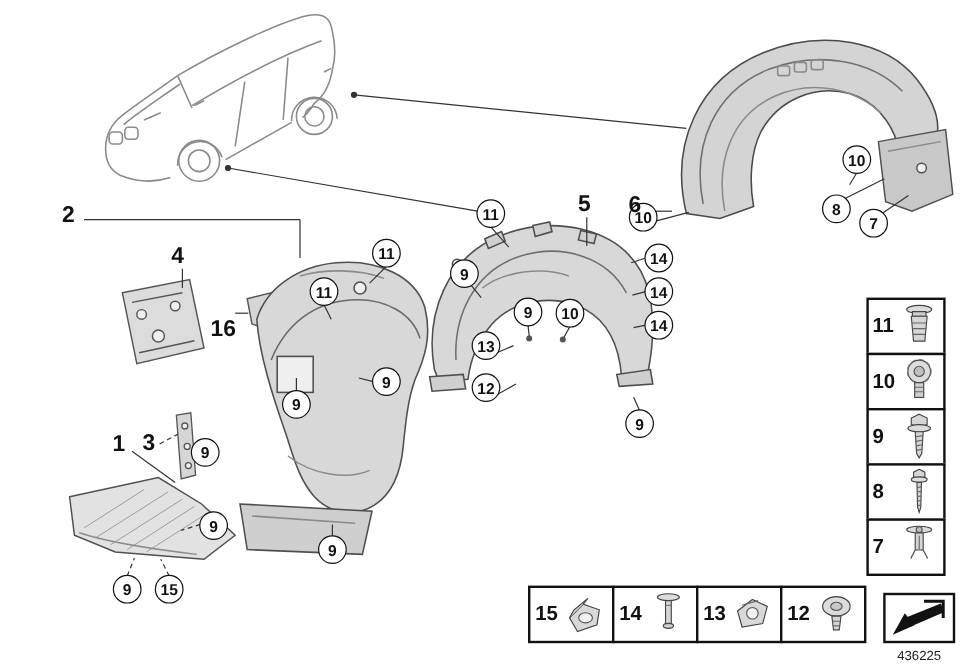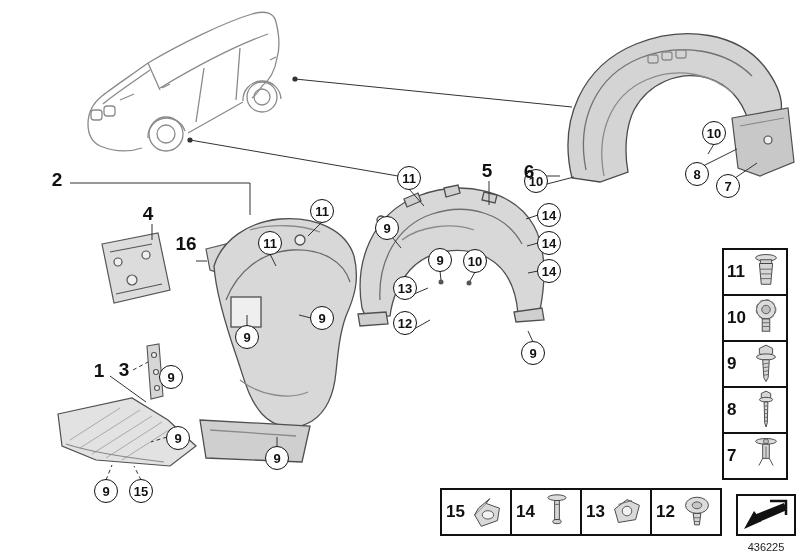--- a/index.html
+++ b/index.html
@@ -213,21 +213,21 @@
       <div class="ccall" style="left: 178px; top: 438px;">9</div>
       <div class="ccall" style="left: 277px; top: 458px;">9</div>
       <div class="ccall" style="left: 106px; top: 491px;">9</div>
       <div class="ccall" style="left: 141px; top: 491px;">15</div>
       <div class="ccall" style="left: 536px; top: 181px;">10</div>
       <div class="ccall" style="left: 714px; top: 133px;">10</div>
       <div class="ccall" style="left: 697px; top: 174px;">8</div>
       <div class="ccall" style="left: 728px; top: 186px;">7</div>
       <div class="pcall" style="left: 57px; top: 180px;">2</div>
       <div class="pcall" style="left: 148px; top: 214px;">4</div>
-      <div class="pcall" style="left: 186px; top: 244px;">16</div>
+      <div class="pcall" style="left: 186px; top: 275px;">16</div>
       <div class="pcall" style="left: 99px; top: 371px;">1</div>
       <div class="pcall" style="left: 124px; top: 370px;">3</div>
       <div class="pcall" style="left: 487px; top: 171px;">5</div>
       <div class="pcall" style="left: 529px; top: 172px;">6</div>
     </div>
 
   <div class="legend-col">
     <div class="lbox">
       <span class="lnum">11</span>
       <svg class="licon" viewBox="0 0 36 44">

